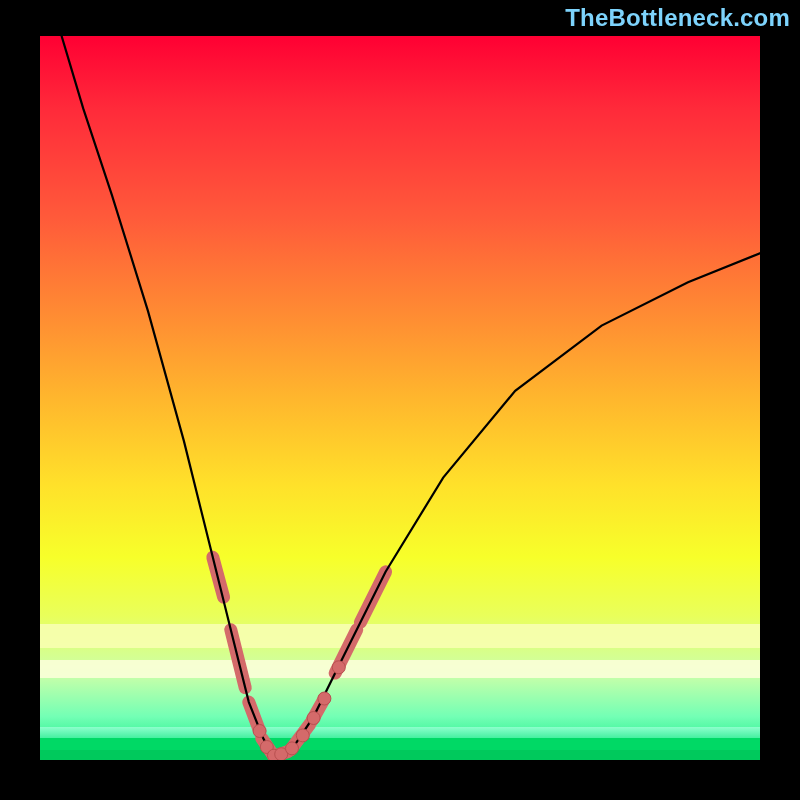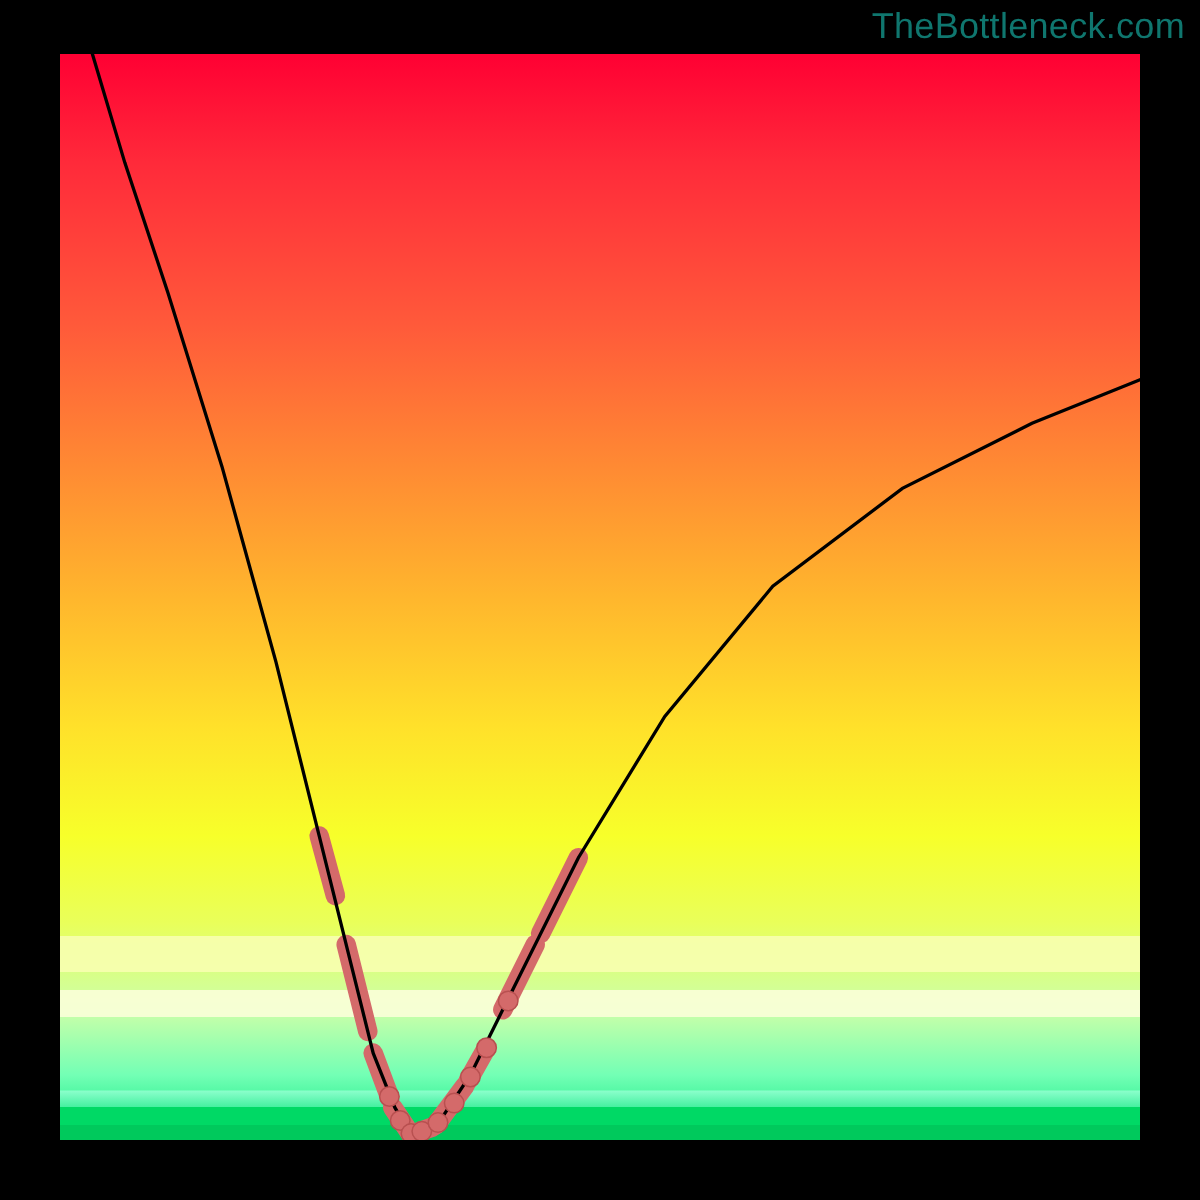--- a/index.html
+++ b/index.html
@@ -13,23 +13,23 @@
   }
   .stage {
     position: relative;
     width: 800px;
     height: 800px;
   }
   .watermark {
     position: absolute;
     top: 4px;
     right: 10px;
-    color: #0f766e;
+    color: #7dd3fc;
     font-size: 24px;
-    font-weight: 400;
+    font-weight: 700;
     letter-spacing: 0.2px;
     z-index: 20;
   }
   .plot-area {
     position: absolute;
     left: 40px;
     top: 36px;
     width: 720px;
     height: 724px;
     overflow: hidden;

